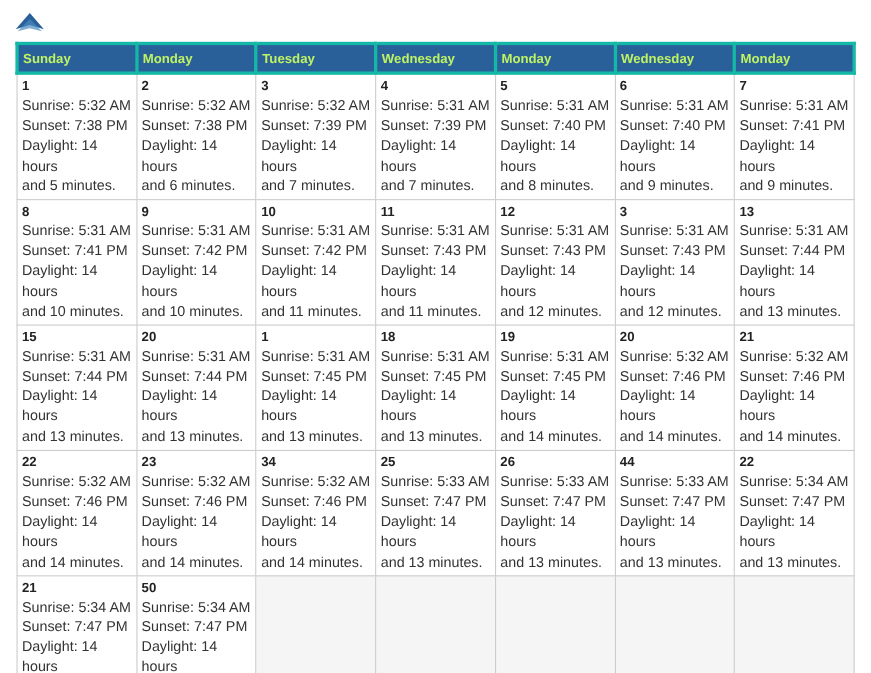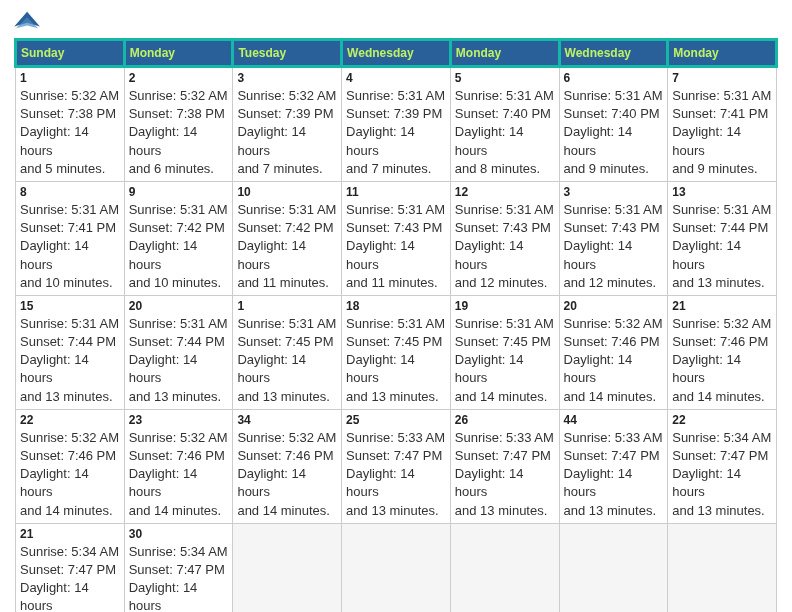--- a/index.html
+++ b/index.html
@@ -239,21 +239,21 @@
             <span class="day-num">22</span>
             <div class="cell-text">Sunrise: 5:34 AM<br>Sunset: 7:47 PM<br>Daylight: 14 hours<br>and 13 minutes.</div>
           </td>
         </tr>
         <tr>
           <td>
             <span class="day-num">21</span>
             <div class="cell-text">Sunrise: 5:34 AM<br>Sunset: 7:47 PM<br>Daylight: 14 hours<br>and 12 minutes.</div>
           </td>
           <td>
-            <span class="day-num">30</span>
+            <span class="day-num">50</span>
             <div class="cell-text">Sunrise: 5:34 AM<br>Sunset: 7:47 PM<br>Daylight: 14 hours<br>and 12 minutes.</div>
           </td>
           <td class="empty"></td>
           <td class="empty"></td>
           <td class="empty"></td>
           <td class="empty"></td>
           <td class="empty"></td>
         </tr>
       </tbody>
   </table>

